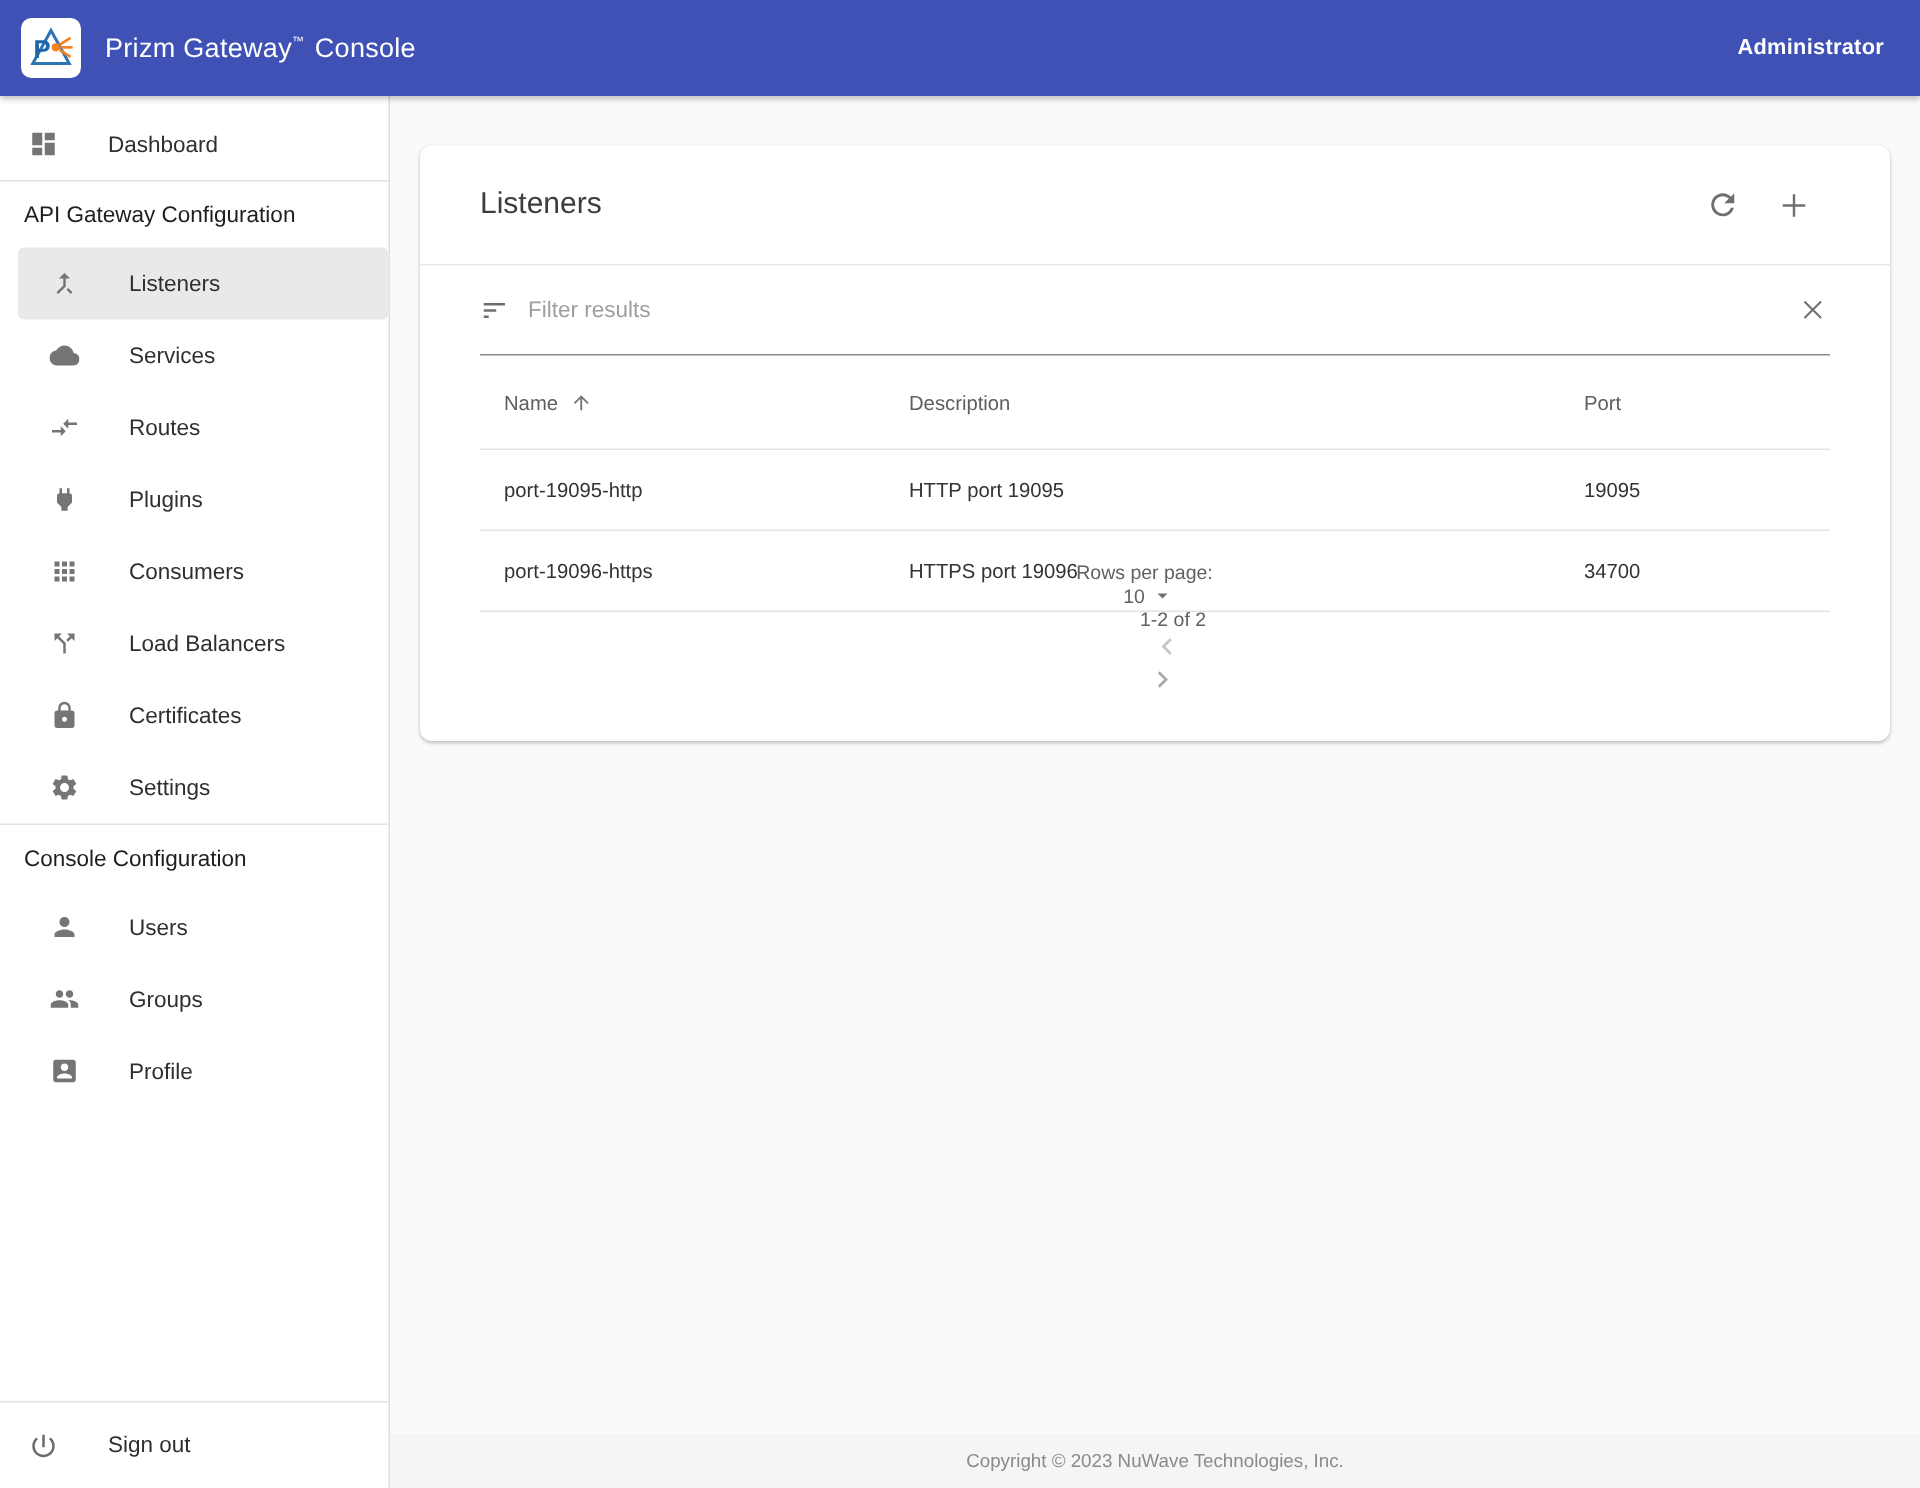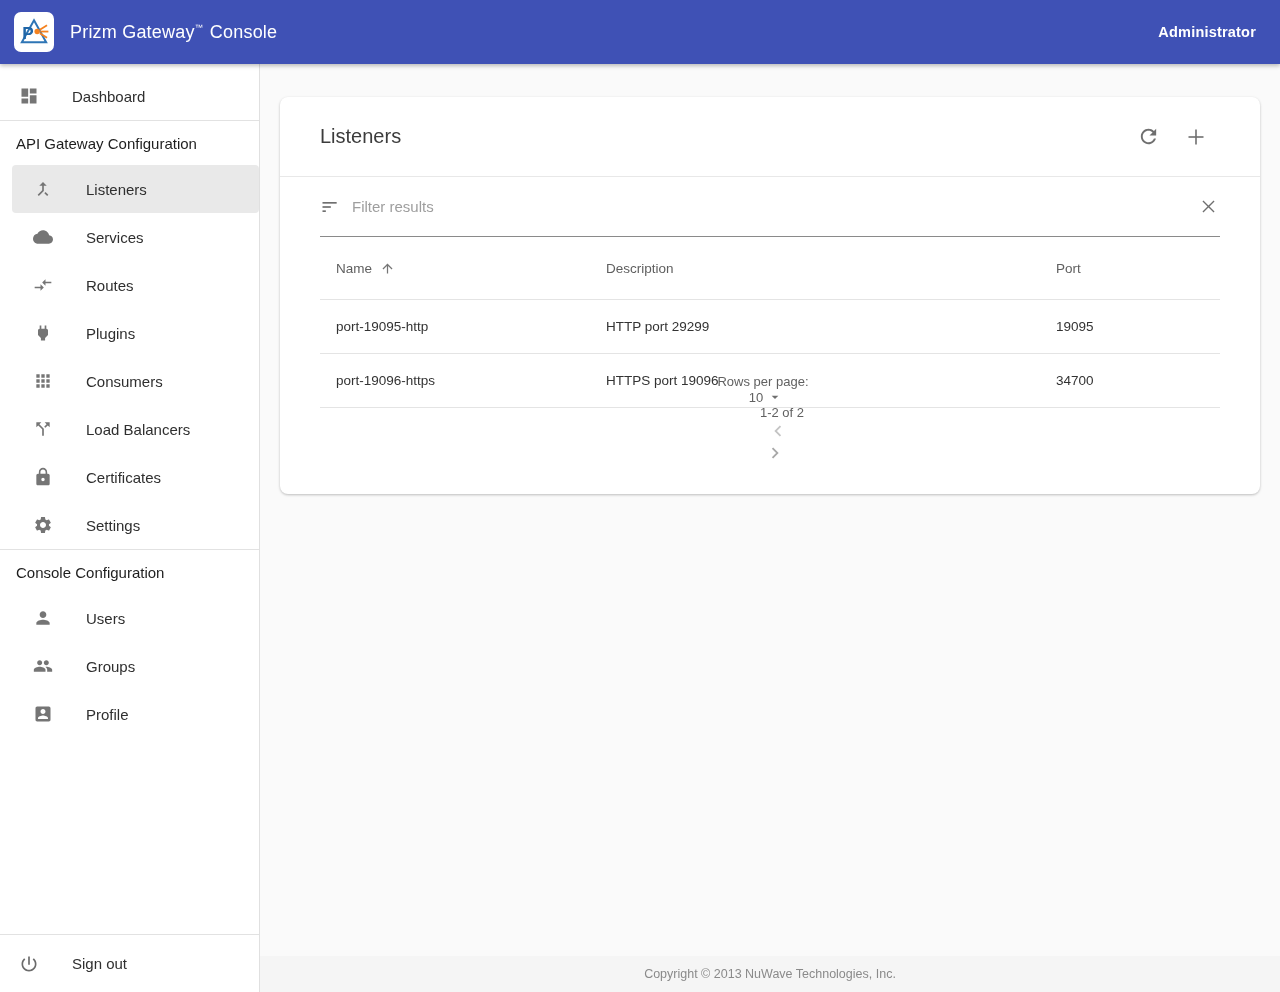--- a/index.html
+++ b/index.html
@@ -323,21 +323,21 @@
                 <path d="M4 12l1.41 1.41L11 7.83V20h2V7.83l5.58 5.58L20 12l-8-8-8 8z"></path>
               </svg>
           </span>
         </div>
         <div class="tcell">Description</div>
         <div class="tcell">Port</div>
       </div>
 
       <div class="trow data">
         <div class="tcell">port-19095-http</div>
-        <div class="tcell">HTTP port 29299</div>
+        <div class="tcell">HTTP port 19095</div>
         <div class="tcell">19095</div>
       </div>
 
       <div class="trow data">
         <div class="tcell">port-19096-https</div>
         <div class="tcell">HTTPS port 19096</div>
         <div class="tcell">34700</div>
       </div>
     </div>
 
@@ -360,15 +360,15 @@
       <span class="page-btn next">
         <svg width="22" height="22" viewBox="0 0 24 24" fill="#a8a8a8">
             <path d="M10 6L8.59 7.41 13.17 12l-4.58 4.59L10 18l6-6z"></path>
           </svg>
       </span>
     </div>
 
   </div>
 
   <div class="main-footer">
-    <span>Copyright © 2013 NuWave Technologies, Inc.</span>
+    <span>Copyright © 2023 NuWave Technologies, Inc.</span>
   </div>
 </div>
 
 </body></html>

